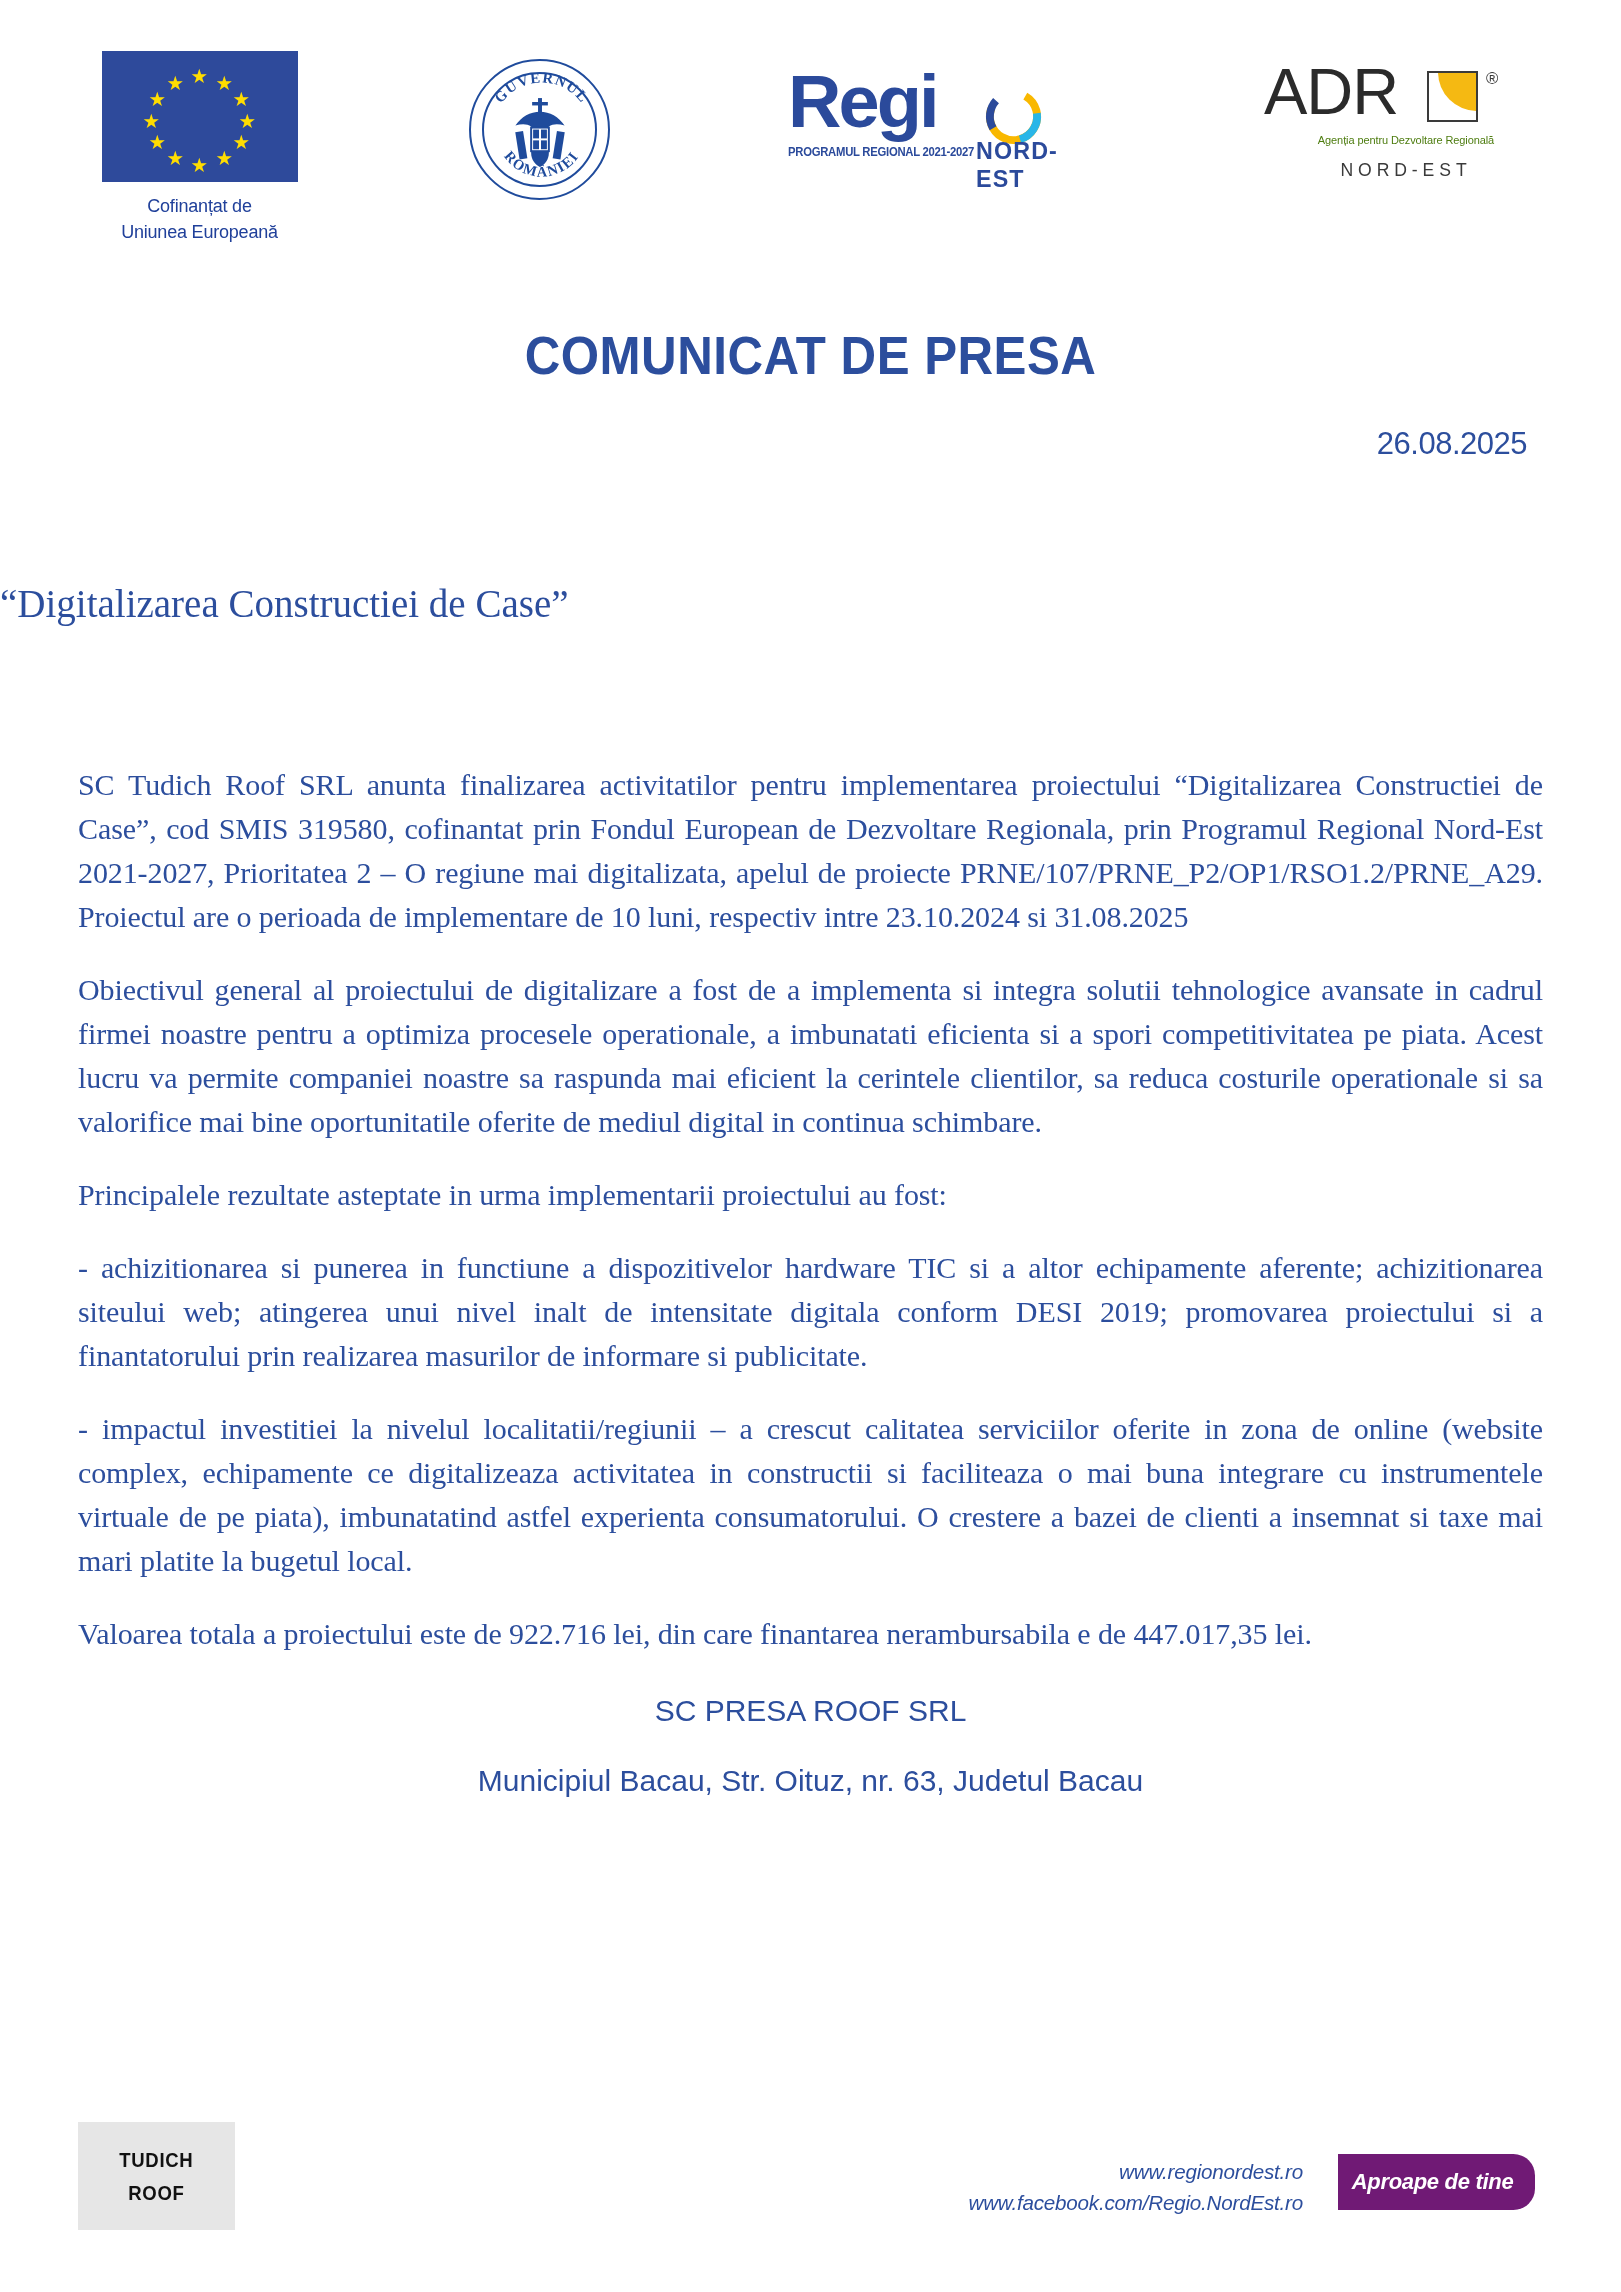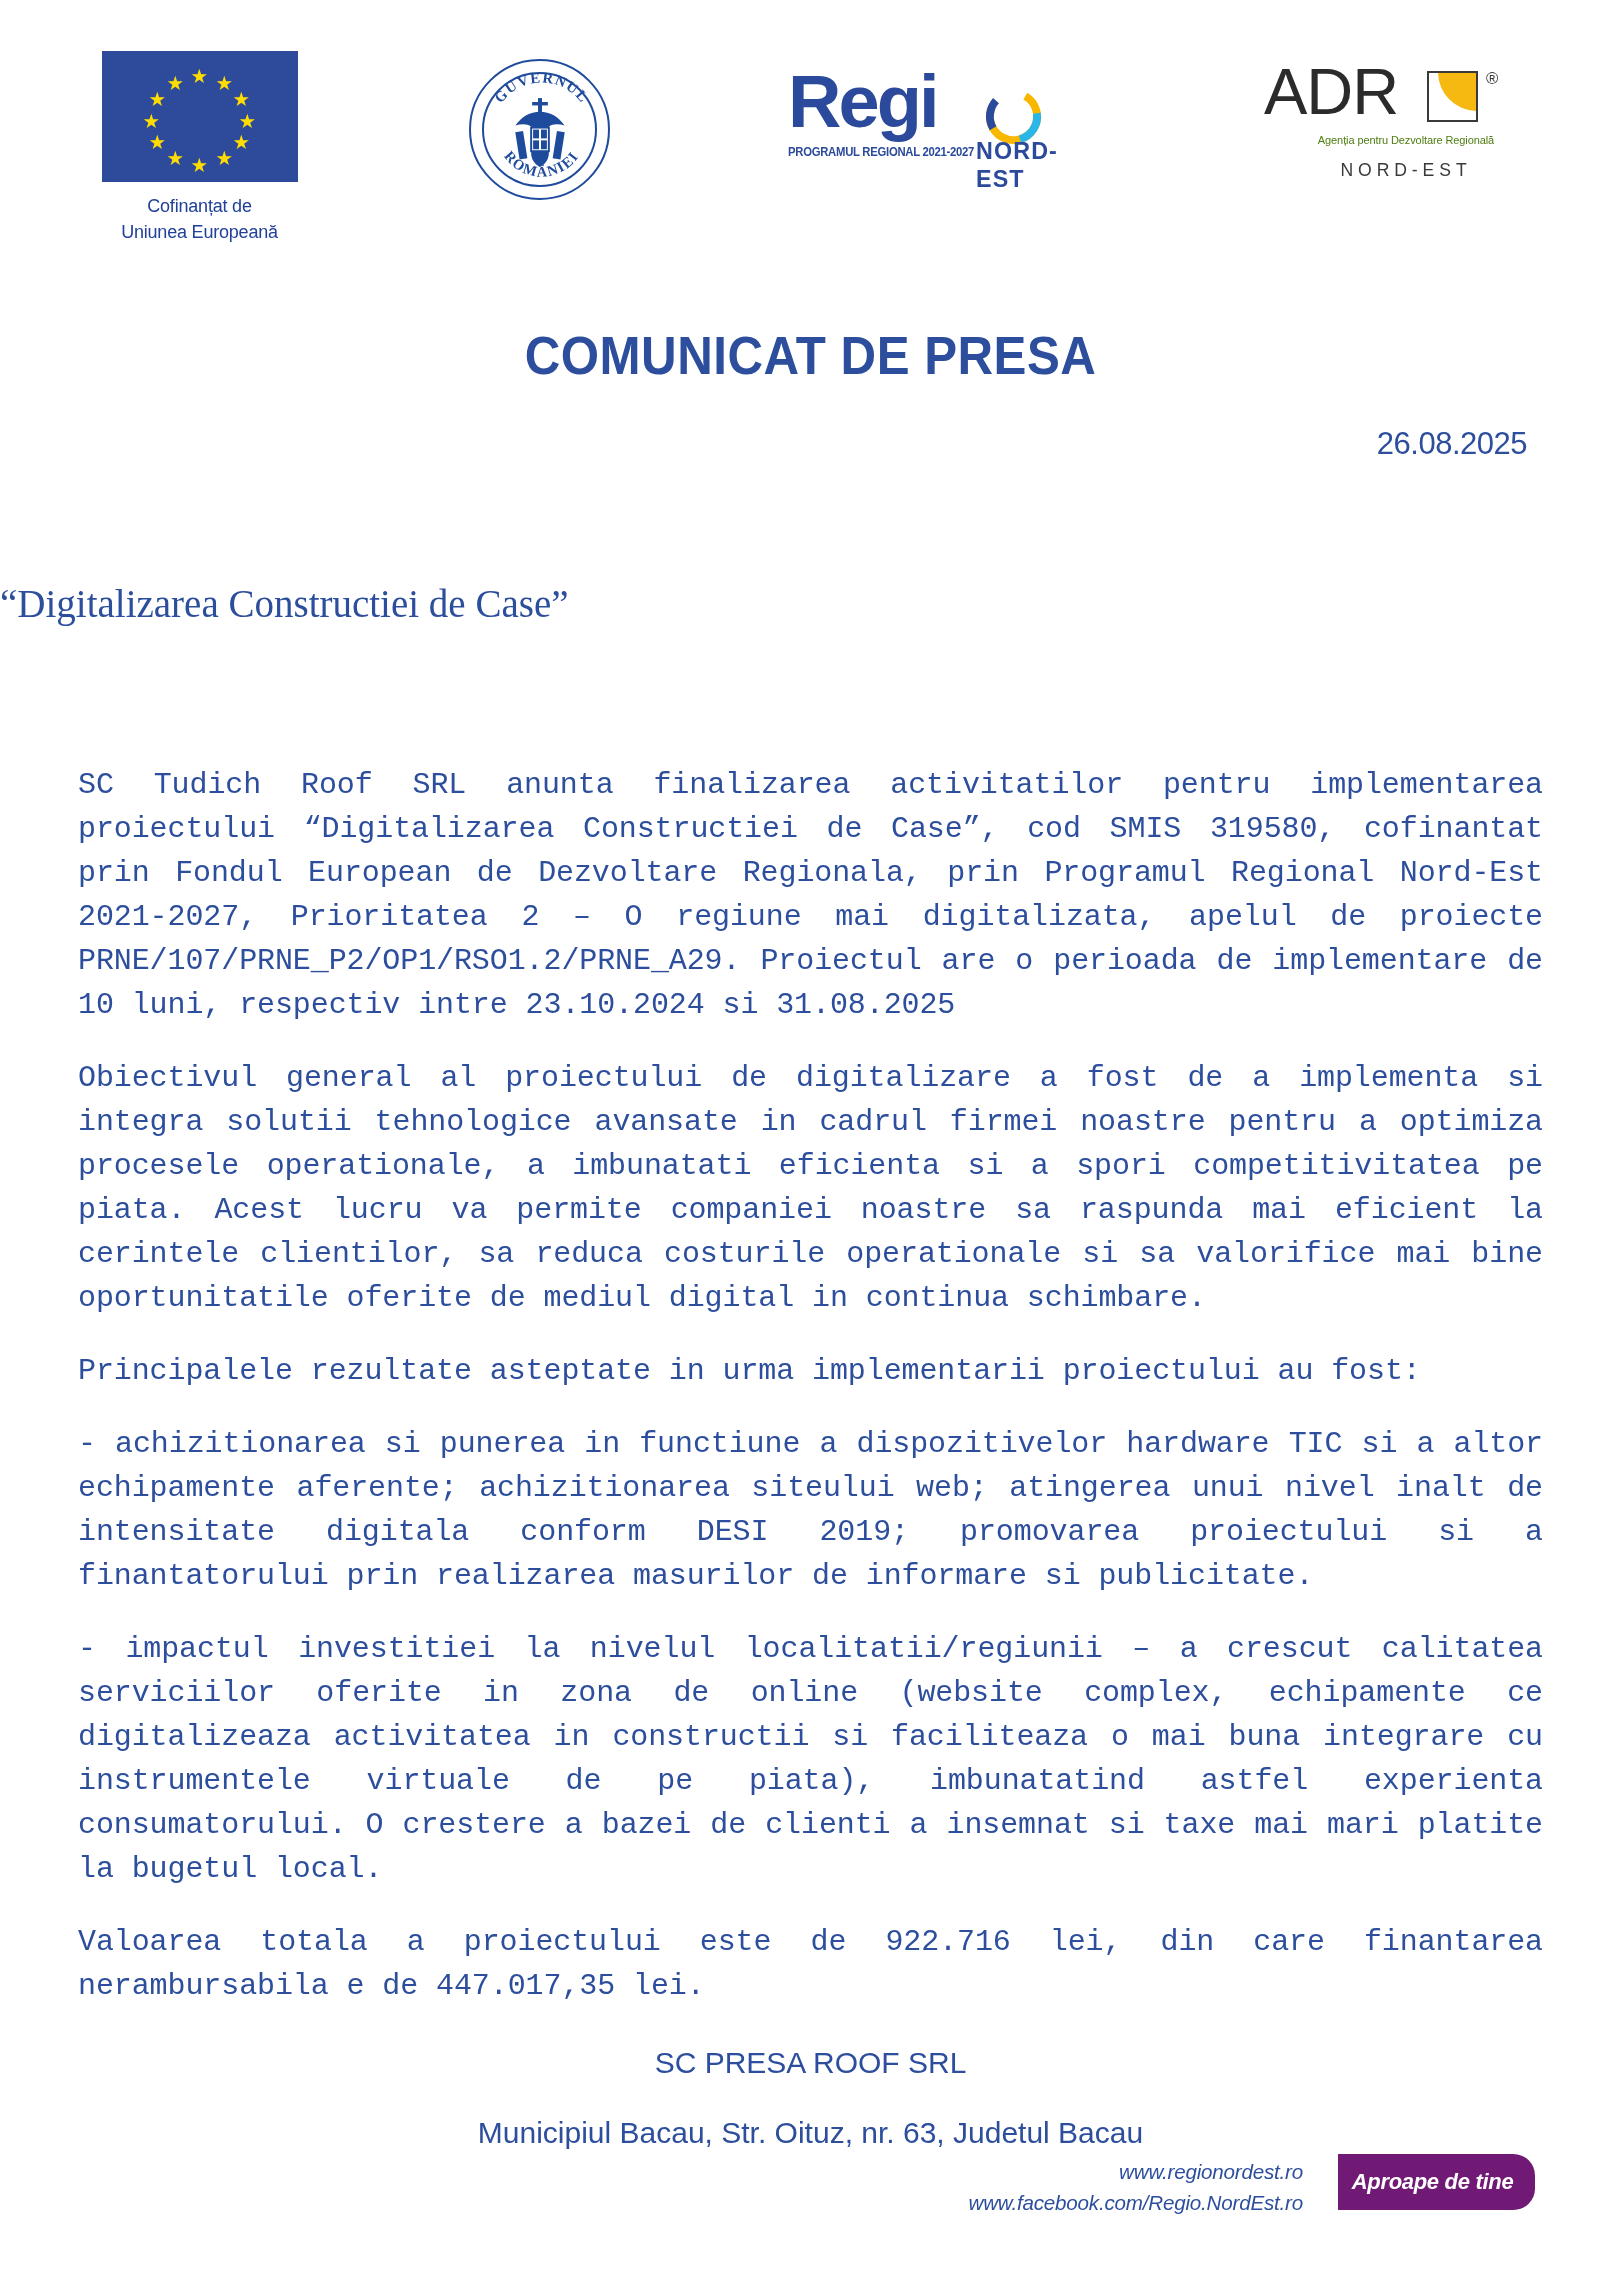--- a/index.html
+++ b/index.html
@@ -282,21 +282,21 @@
 
   
   .body-wrap {
     position: absolute;
     top: 763px;
     left: 78px;
     width: 1465px;
   }
   .para {
     color: #2c4e9d;
-    font-family: Liberation Mono, monospace;
+    font-family: Liberation Serif, serif;
     font-size: 30px;
     line-height: 44px;
     text-align: justify;
     margin: 0 0 29px 0;
     letter-spacing: -0.1px;
   }
   .para.last-left {
     text-align: left;
   }
   .signature {
@@ -460,20 +460,24 @@
     <p class="para">Obiectivul general al proiectului de digitalizare a fost de a implementa si integra solutii tehnologice avansate in cadrul firmei noastre pentru a optimiza procesele operationale, a imbunatati eficienta si a spori competitivitatea pe piata. Acest lucru va permite companiei noastre sa raspunda mai eficient la cerintele clientilor, sa reduca costurile operationale si sa valorifice mai bine oportunitatile oferite de mediul digital in continua schimbare.</p>
     <p class="para last-left">Principalele rezultate asteptate in urma implementarii proiectului au fost:</p>
     <p class="para">- achizitionarea si punerea in functiune a dispozitivelor hardware TIC si a altor echipamente aferente; achizitionarea siteului web; atingerea unui nivel inalt de intensitate digitala conform DESI 2019; promovarea proiectului si a finantatorului prin realizarea masurilor de informare si publicitate.</p>
     <p class="para">- impactul investitiei la nivelul localitatii/regiunii – a crescut calitatea serviciilor oferite in zona de online (website complex, echipamente ce digitalizeaza activitatea in constructii si faciliteaza o mai buna integrare cu instrumentele virtuale de pe piata), imbunatatind astfel experienta consumatorului. O crestere a bazei de clienti a insemnat si taxe mai mari platite la bugetul local.</p>
     <p class="para">Valoarea totala a proiectului este de 922.716 lei, din care finantarea nerambursabila e de 447.017,35 lei.</p>
     <div class="signature">SC PRESA ROOF SRL</div>
     <div class="signature addr">Municipiul Bacau, Str. Oituz, nr. 63, Judetul Bacau</div>
   </div>
 
   <div class="footer">
+    <div class="tudich-box">
+      <div class="tudich-line">TUDICH</div>
+      <div class="tudich-line">ROOF</div>
+    </div>
     <div class="reg-links">
       <div>www.regionordest.ro</div>
       <div>www.facebook.com/Regio.NordEst.ro</div>
     </div>
     <div class="aproape">Aproape de tine</div>
   </div>
 
 </div>
 
 

